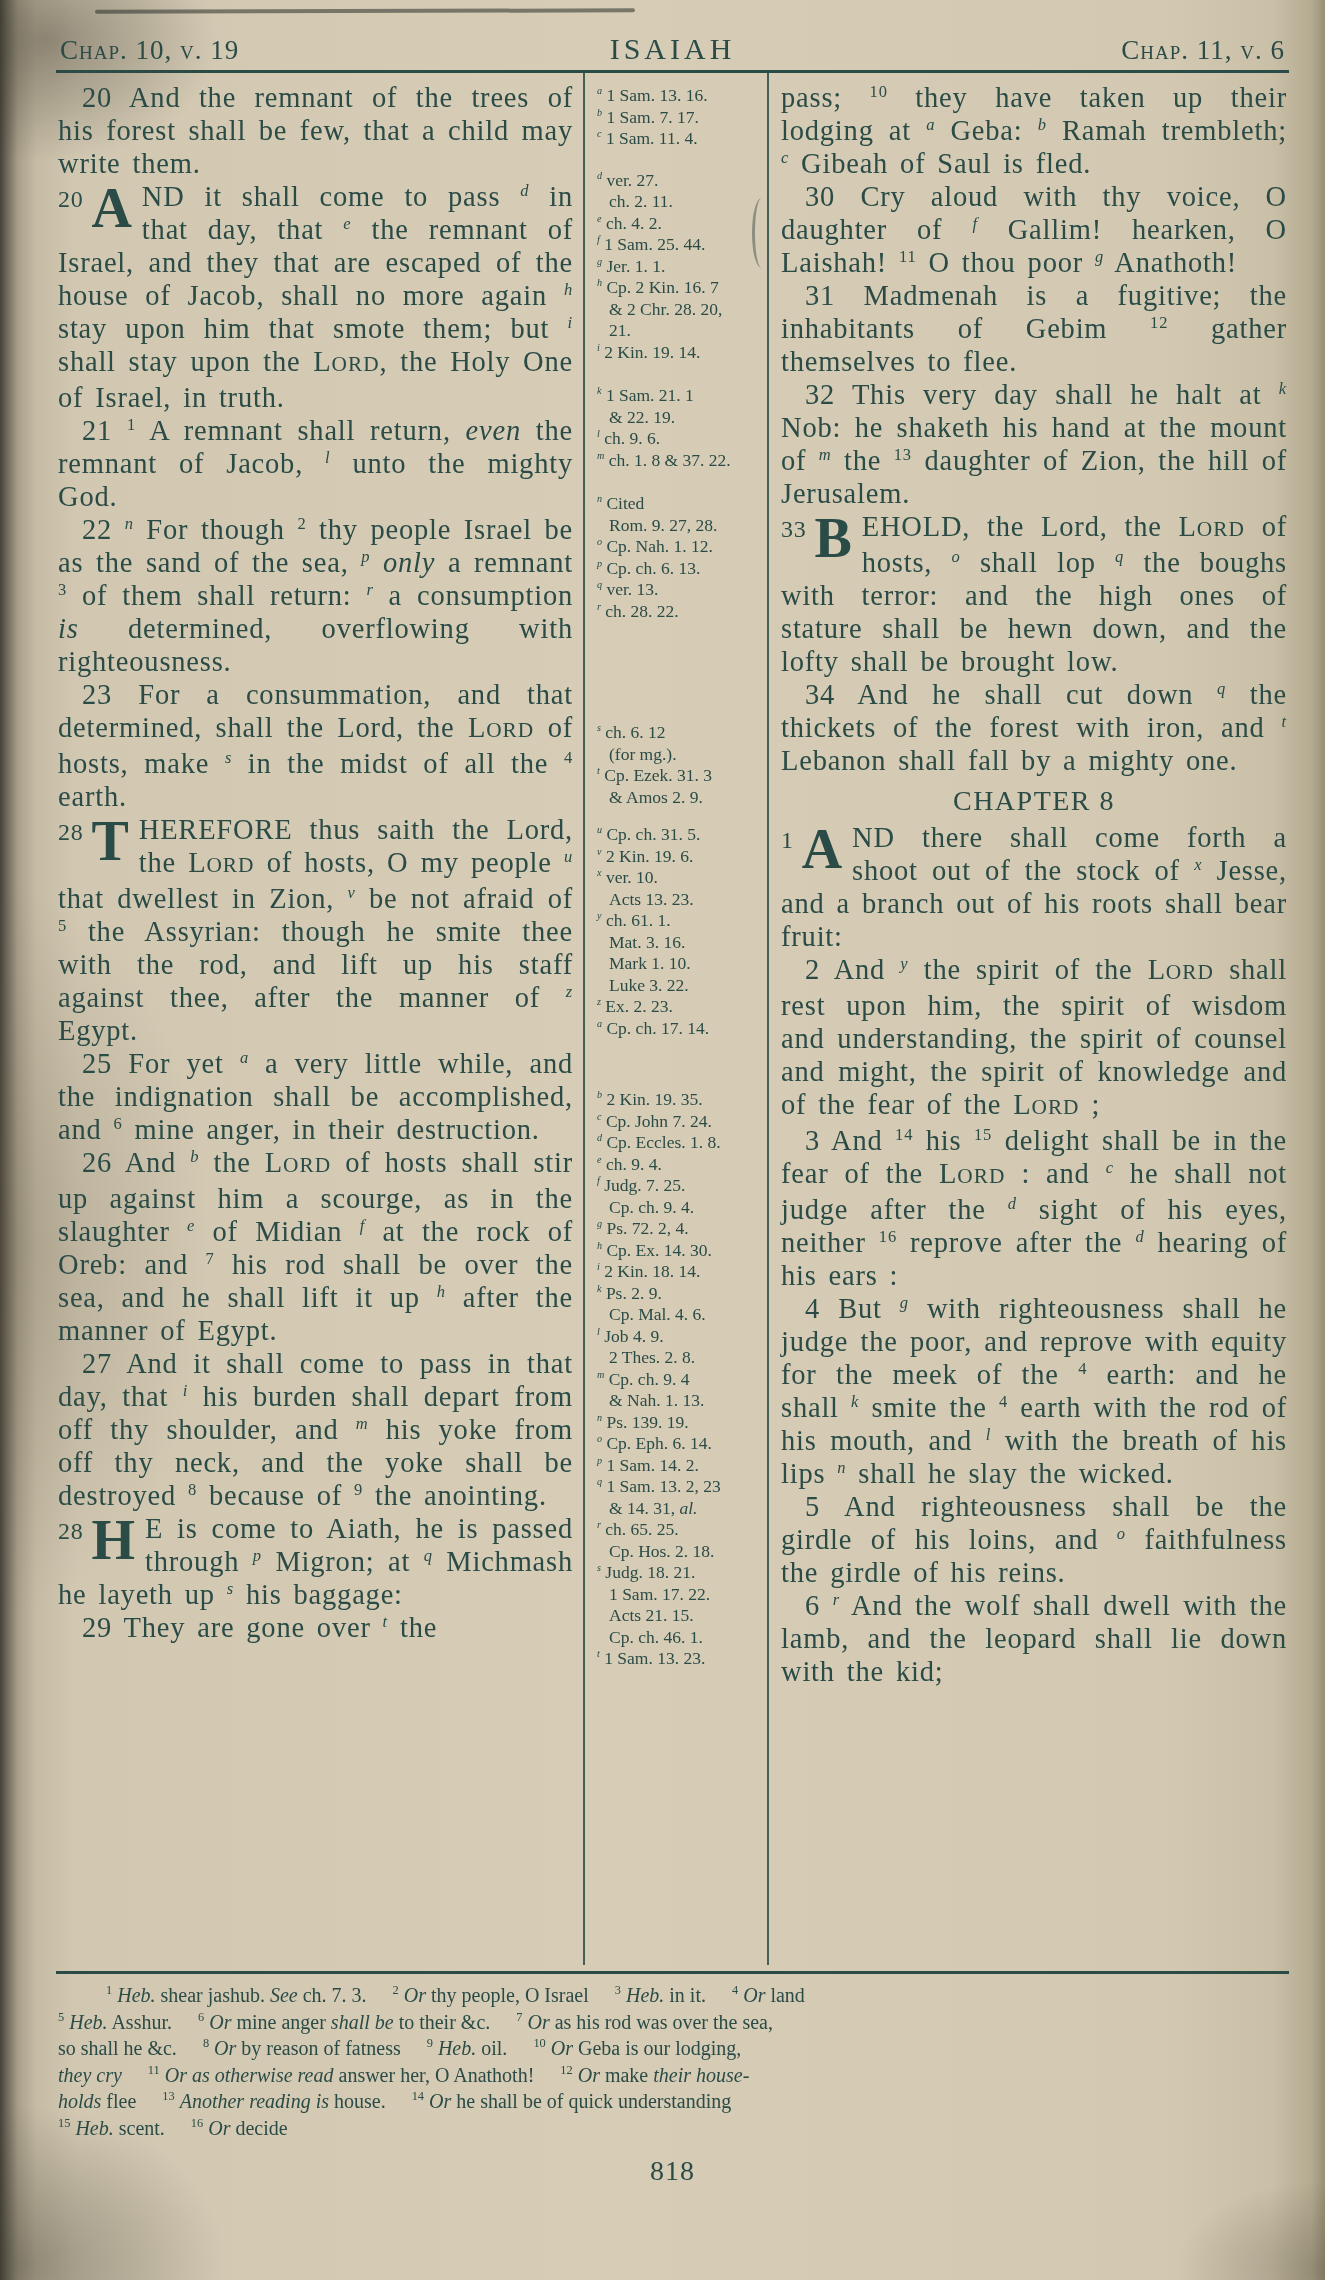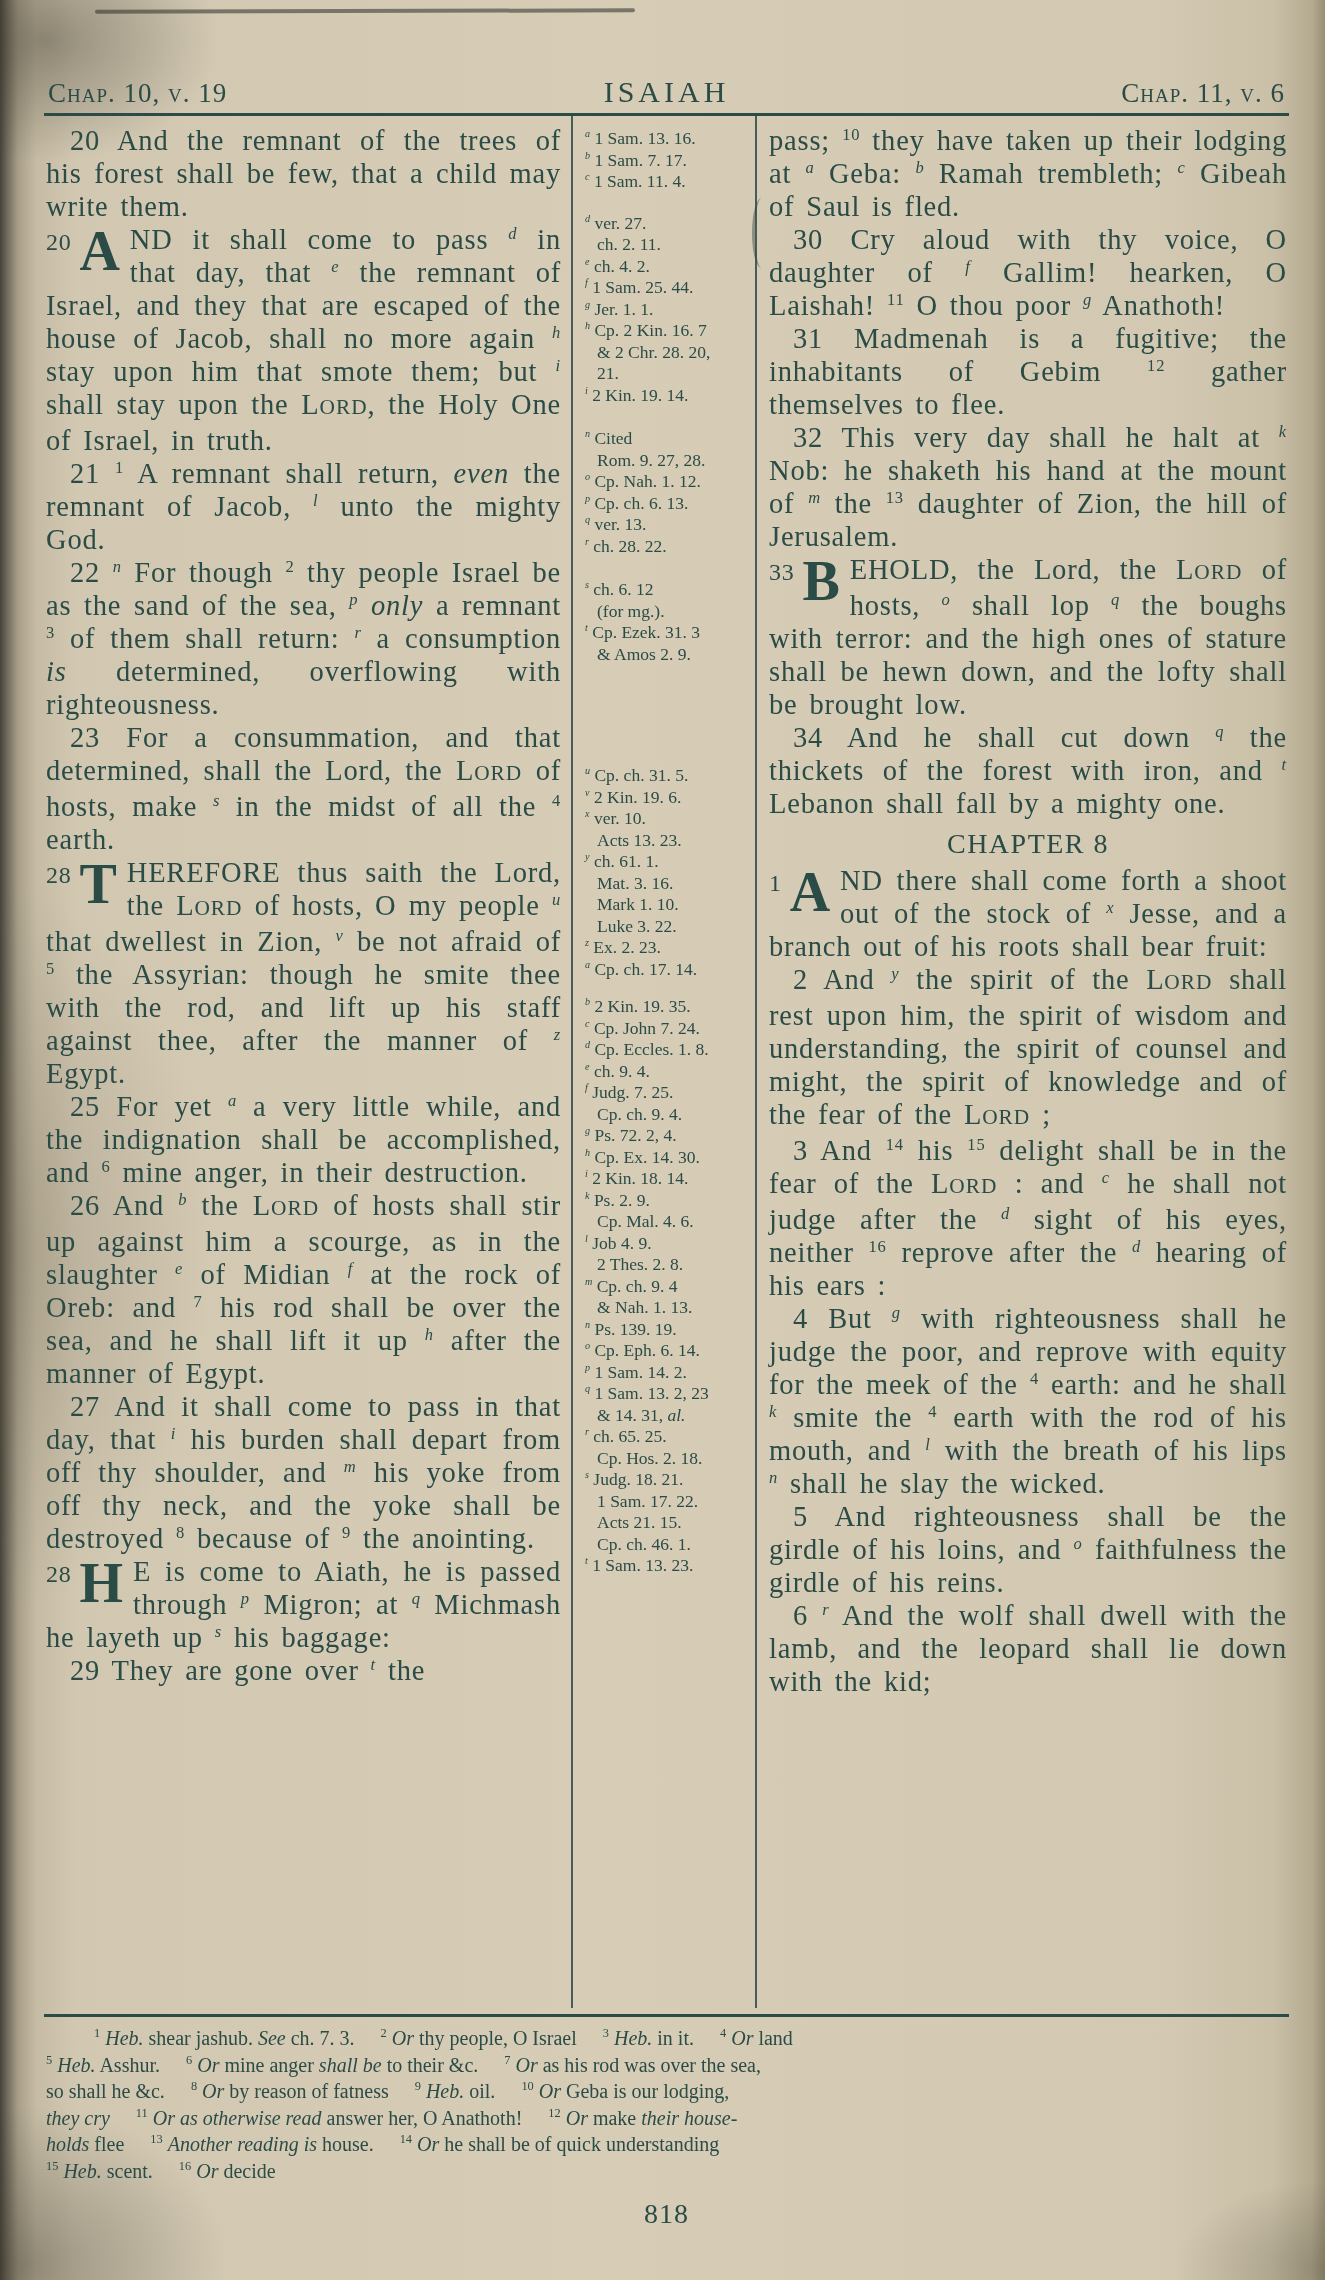--- a/index.html
+++ b/index.html
@@ -22,21 +22,21 @@
       linear-gradient(90deg,#47423a 0px,#6f695b 7px,#a89f8a 18px,#c6bca5 36px,#d2c8b2 75px,#d7cdb7 45%,#d3c9b2 88%,#cac0a8 96%,#b5ab91 99%,#998f76 100%);
   }
   .scan-streak{
     position:absolute;top:9px;left:95px;width:540px;height:4px;
     background:rgba(42,48,42,.55);border-radius:3px;transform:rotate(-.15deg);
   }
   .mark-paren{
     position:absolute;top:198px;left:752px;width:16px;height:70px;
     border-left:3px solid rgba(50,66,60,.45);border-radius:50%;
   }
-  .content{position:absolute;left:44px;right:36px;top:32px;margin-top:43px;}
+  .content{position:absolute;left:56px;right:36px;top:32px;}
   
   .header{
     display:grid;grid-template-columns:1fr auto 1fr;align-items:baseline;
     padding:0 4px 2px 4px;
   }
   .hdr-left,.hdr-right{
     font-variant:small-caps;font-size:27px;letter-spacing:1px;white-space:nowrap;
   }
   .hdr-left{text-align:left;}
   .hdr-right{text-align:right;}
@@ -144,20 +144,26 @@
           <div class="ref-group">
             <div class="ref-line"><sup class="ref">d</sup> ver. 27.</div>
             <div class="ref-line indent">ch. 2. 11.</div>
             <div class="ref-line"><sup class="ref">e</sup> ch. 4. 2.</div>
             <div class="ref-line"><sup class="ref">f</sup> 1 Sam. 25. 44.</div>
             <div class="ref-line"><sup class="ref">g</sup> Jer. 1. 1.</div>
             <div class="ref-line"><sup class="ref">h</sup> Cp. 2 Kin. 16. 7</div>
             <div class="ref-line indent">&amp; 2 Chr. 28. 20,</div>
             <div class="ref-line indent">21.</div>
             <div class="ref-line"><sup class="ref">i</sup> 2 Kin. 19. 14.</div>
+          </div>
+          <div class="ref-group">
+            <div class="ref-line"><sup class="ref">k</sup> 1 Sam. 21. 1</div>
+            <div class="ref-line indent">&amp; 22. 19.</div>
+            <div class="ref-line"><sup class="ref">l</sup> ch. 9. 6.</div>
+            <div class="ref-line"><sup class="ref">m</sup> ch. 1. 8 &amp; 37. 22.</div>
           </div>
           <div class="ref-group">
             <div class="ref-line"><sup class="ref">n</sup> Cited</div>
             <div class="ref-line indent">Rom. 9. 27, 28.</div>
             <div class="ref-line"><sup class="ref">o</sup> Cp. Nah. 1. 12.</div>
             <div class="ref-line"><sup class="ref">p</sup> Cp. ch. 6. 13.</div>
             <div class="ref-line"><sup class="ref">q</sup> ver. 13.</div>
             <div class="ref-line"><sup class="ref">r</sup> ch. 28. 22.</div>
           </div>
           <div class="ref-group">

